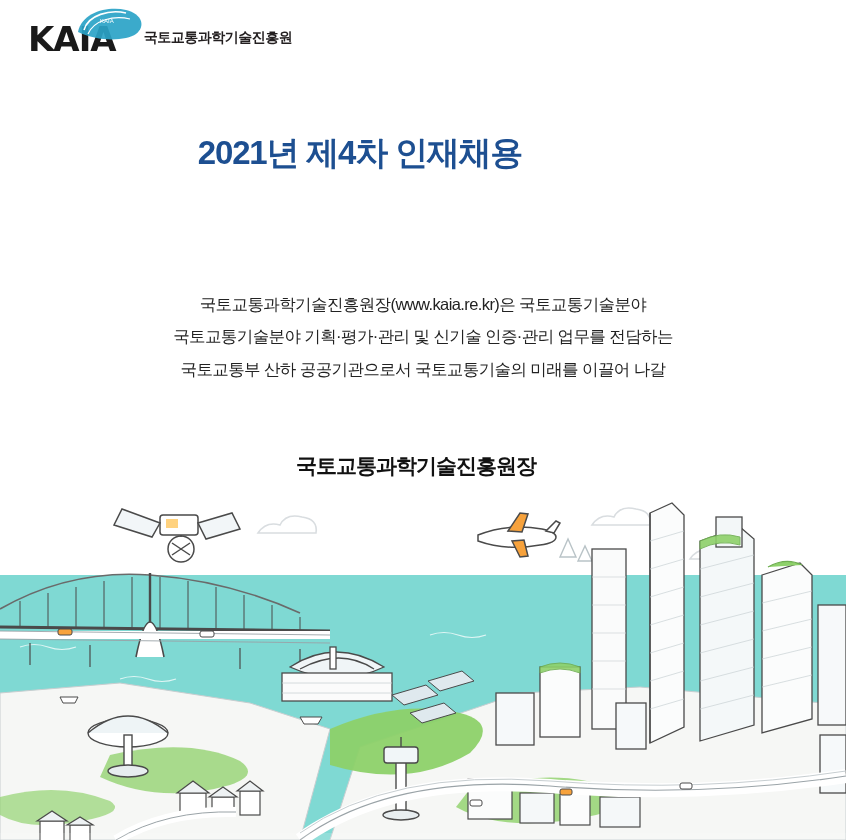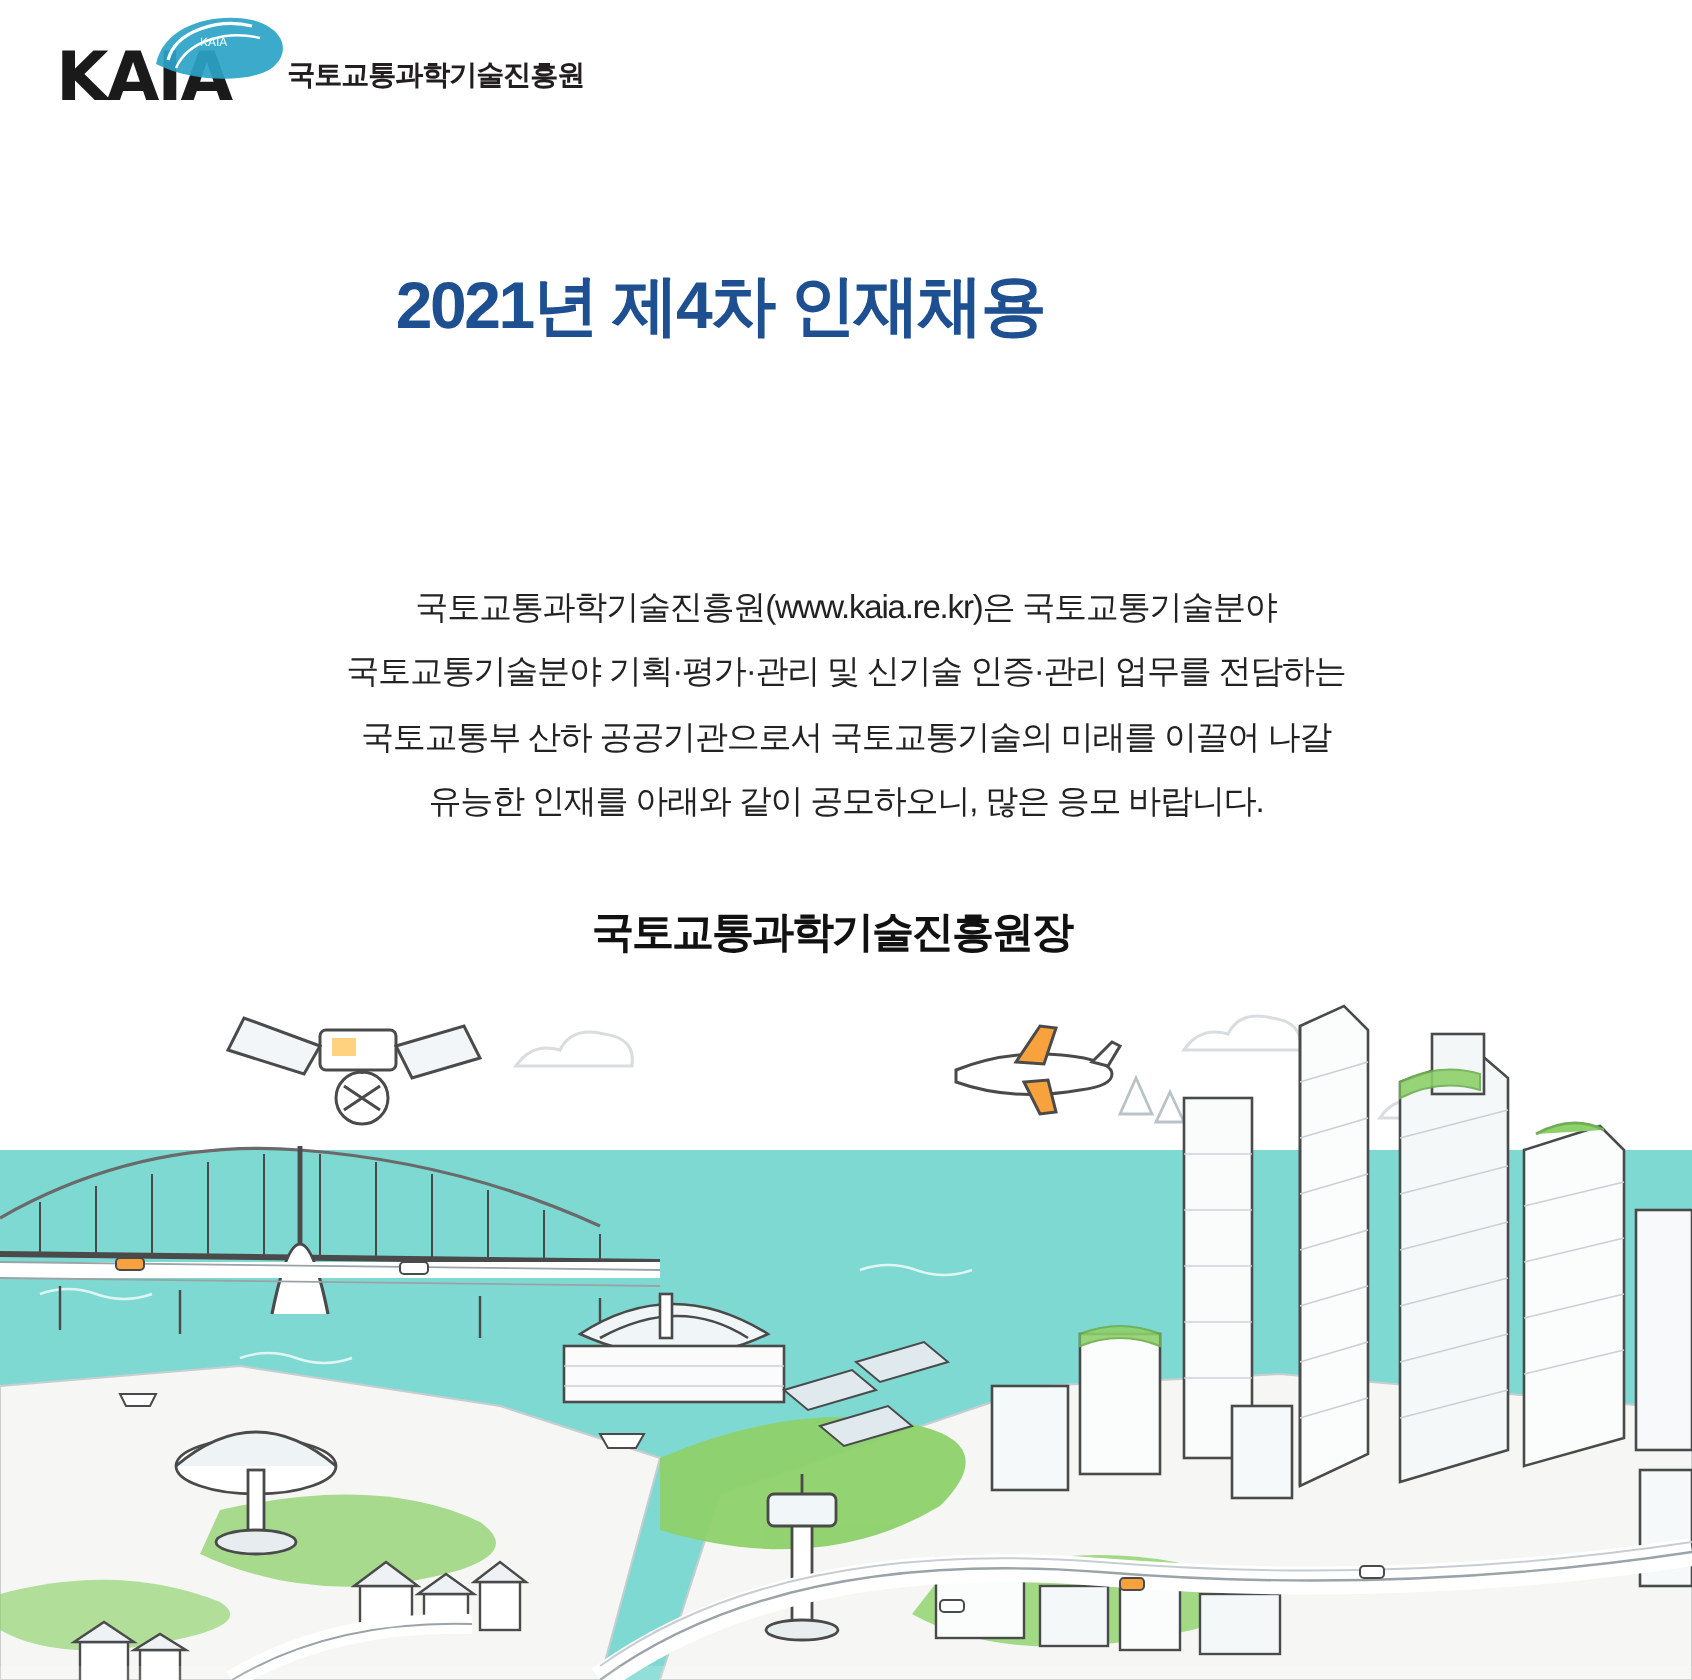--- a/index.html
+++ b/index.html
@@ -124,24 +124,23 @@
     </svg>
   </div>
   <div class="logo-korean">국토교통과학기술진흥원</div>
 </div>
 
 <div class="title-wrap">
   <div class="title-line">2021년 제4차 인재채용</div>
 </div>
 
 <div class="body-wrap">
-  <div class="body-line">국토교통과학기술진흥원(www.kaia.re.kr)은 국토교통기술분야</div>
+  <div class="body-line">국토교통과학기술진흥원장(www.kaia.re.kr)은 국토교통기술분야</div>
   <div class="body-line">국토교통기술분야 기획·평가·관리 및 신기술 인증·관리 업무를 전담하는</div>
   <div class="body-line">국토교통부 산하 공공기관으로서 국토교통기술의 미래를 이끌어 나갈</div>
-  <div class="body-line">유능한 인재를 아래와 같이 공모하오니, 많은 응모 바랍니다.</div>
 </div>
 
 <div class="signature">국토교통과학기술진흥원장</div>
 
 <div class="illustration">
   <svg width="846" height="343" viewBox="0 0 846 343">
     <defs>
       <clipPath id="frameClip">
           <rect x="0" y="0" width="846" height="343"></rect>
         </clipPath>

